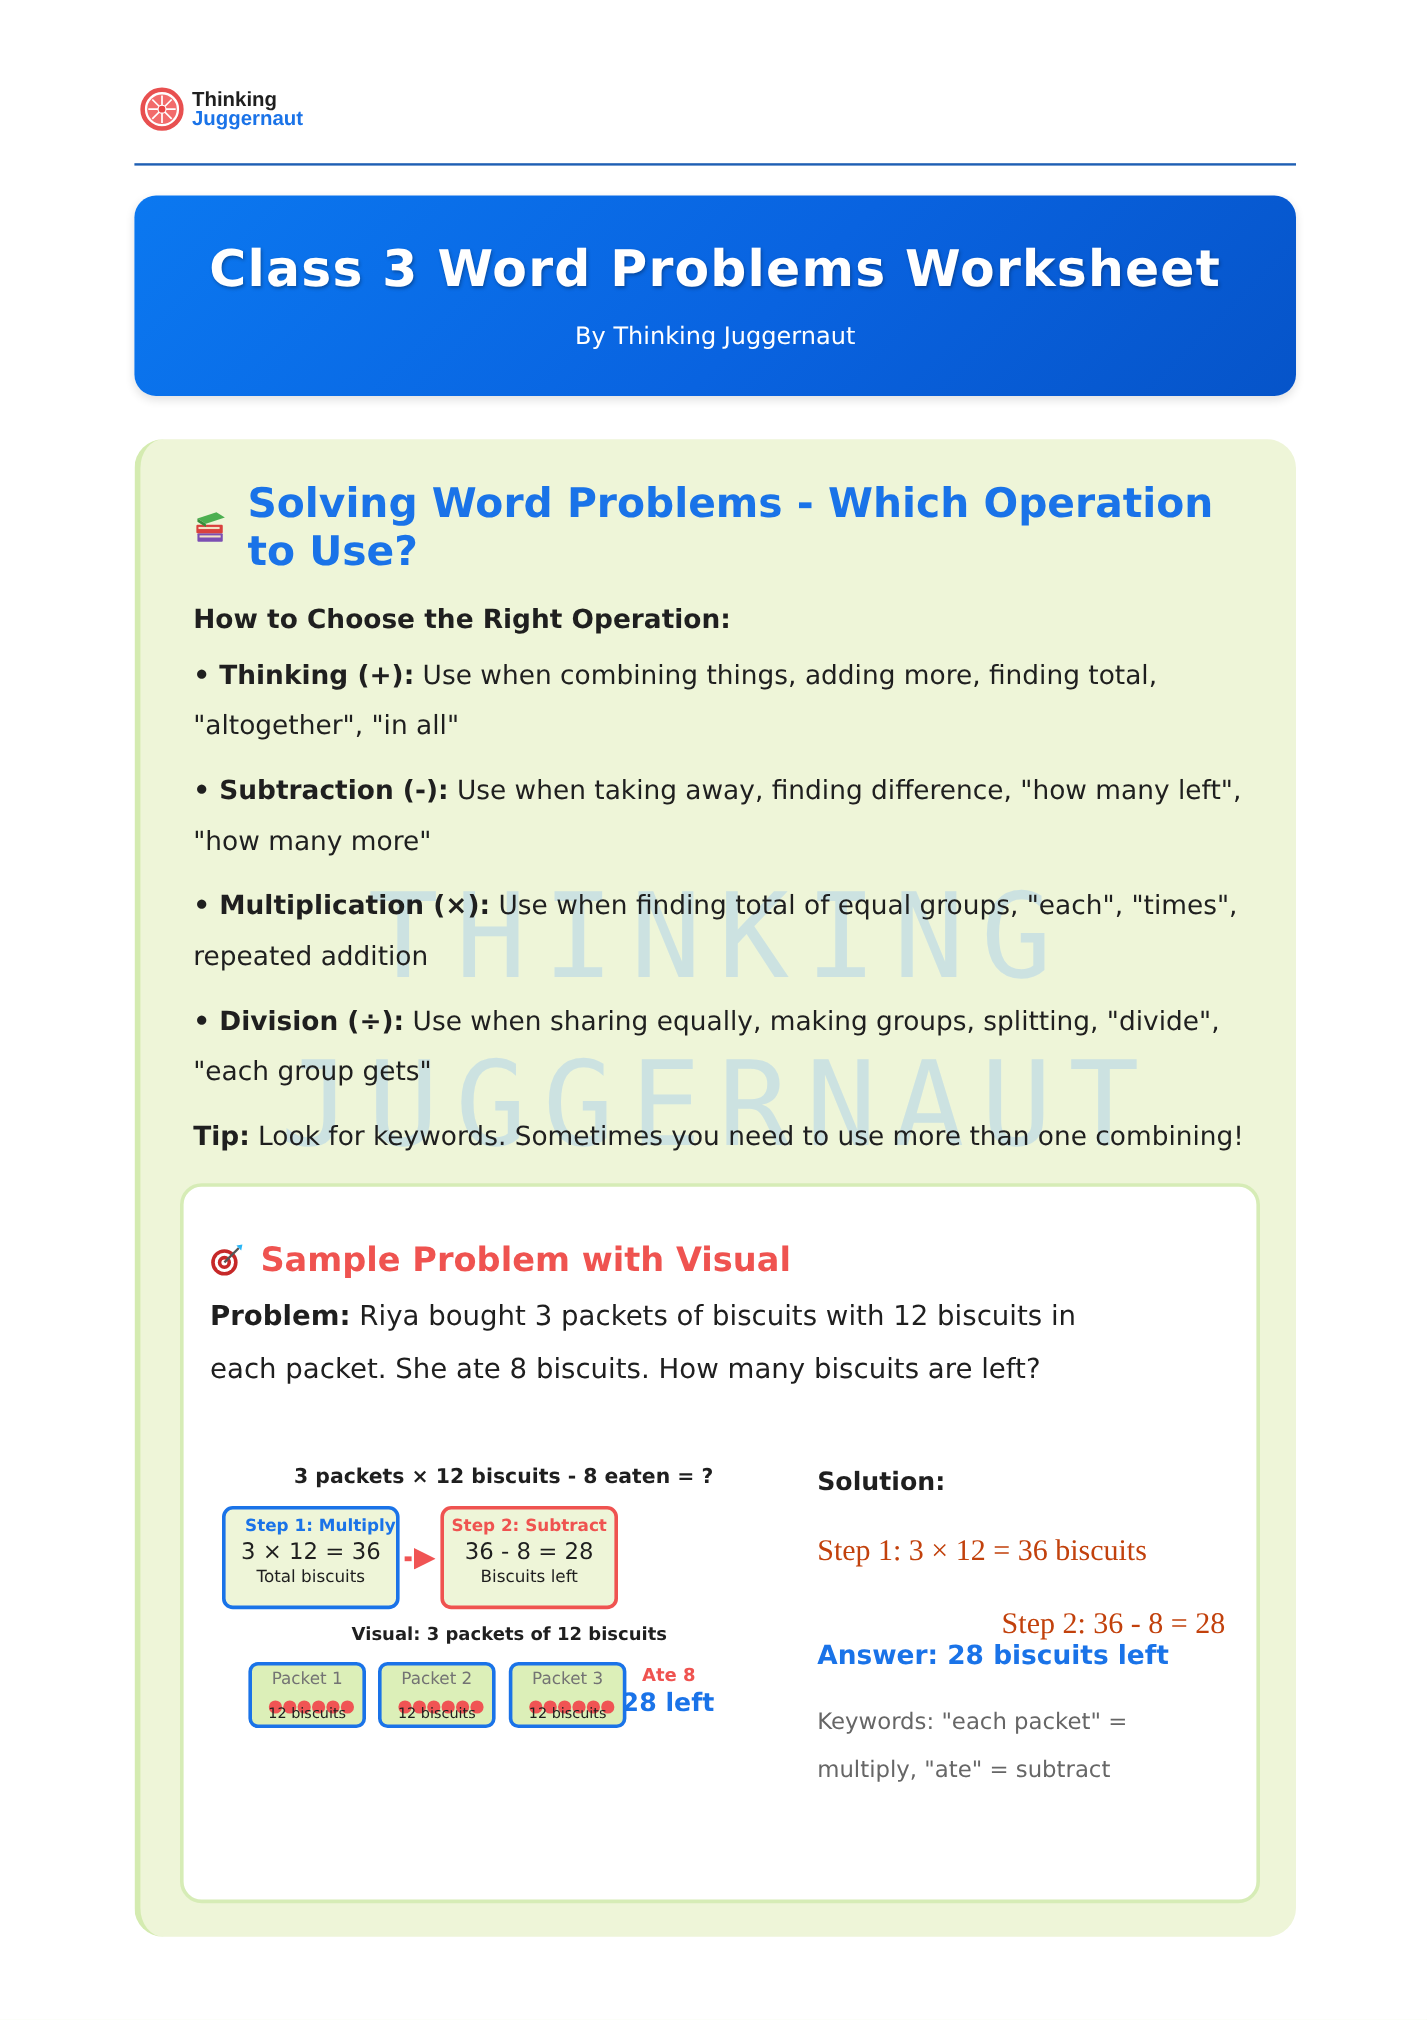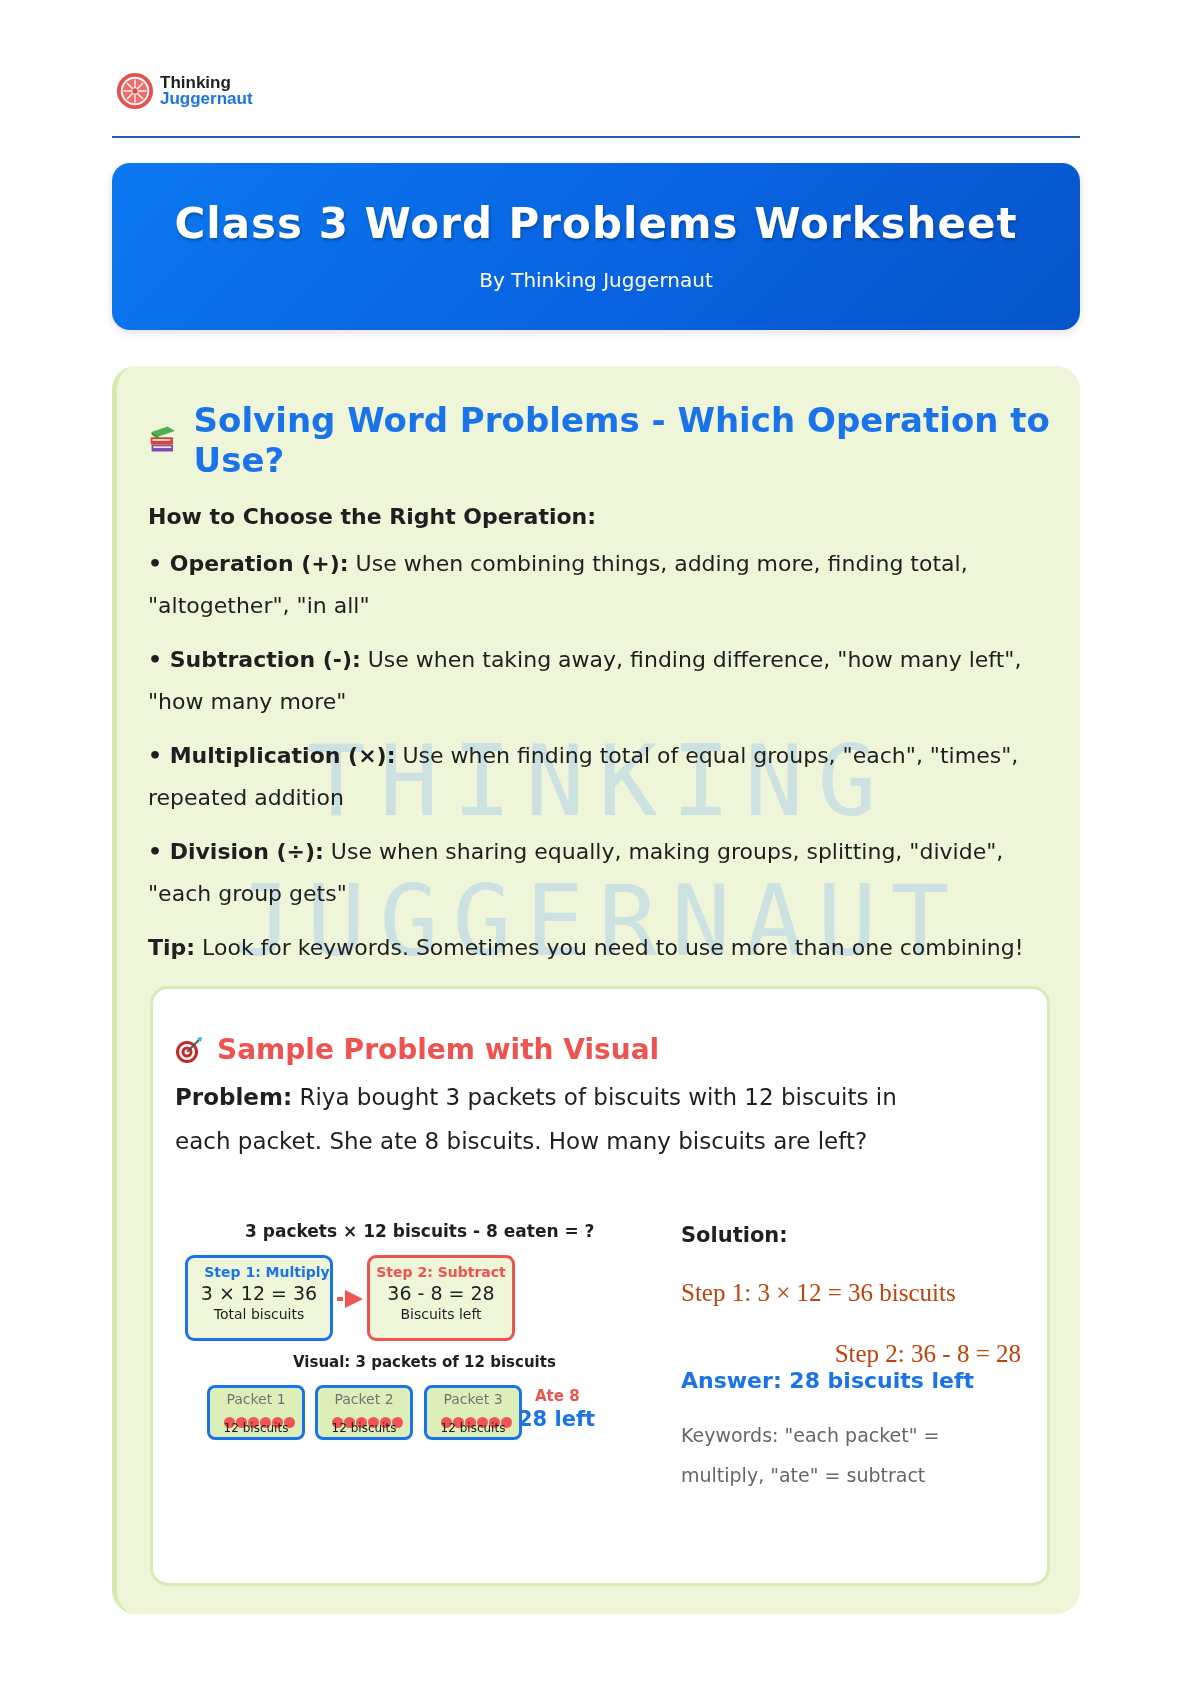--- a/index.html
+++ b/index.html
@@ -17,21 +17,21 @@
   .banner { position: absolute; left: 112px; top: 163px; width: 968px; height: 167px; border-radius: 18px;
             background: linear-gradient(135deg, #0b78f0 0%, #0963e0 55%, #0654c9 100%);
             box-shadow: 0 3px 8px rgba(0,0,0,0.12); text-align: center; color: #fff; }
   .banner-title { margin-top: 36px; font-size: 42px; font-weight: bold; letter-spacing: 1px; text-shadow: 1px 2px 3px rgba(0,0,0,0.3); }
   .banner-sub { margin-top: 20px; font-size: 20px; }
 
   .panel { position: absolute; left: 112px; top: 366px; width: 968px; height: 1248px; border-radius: 24px;
            background: #eef5d8; border-left: 5px solid #d4ebb0; }
   .watermark { position: absolute; left: 0; top: 345px; width: 100%; text-align: center; color: #c9e1e3;
                font-family: "DejaVu Sans Mono", monospace; font-size: 98px; line-height: 140px; letter-spacing: 14px; pointer-events: none; opacity: 0.9; }
-  .panel-content { position: relative; padding: 34px 30px 0 31px; }
+  .panel-content { position: relative; padding: 34px 30px 0 44px; }
   .panel-title { display: flex; align-items: center; font-size: 34px; font-weight: bold; color: #1a73e8; }
   .books-icon { width: 32px; height: 34px; margin-right: 17px; }
   .sub-h { margin-top: 24px; font-size: 22px; font-weight: bold; color: #1f1f1f; }
   .para { font-size: 22px; line-height: 42px; color: #1f1f1f; margin-top: 12px; }
   .para b { font-weight: bold; }
   .para.first { margin-top: 14px; }
 
   .card { position: absolute; left: 33px; top: 620px; width: 900px; height: 600px; background: #fff;
           border-radius: 18px; border: 3px solid #d6ecb6; }
   .card-title { position: absolute; left: 22px; top: 44px; display: flex; align-items: center; font-size: 28px; font-weight: bold; color: #ef5350; }
@@ -104,21 +104,21 @@
         <rect x="4" y="22" width="24" height="8" rx="1" fill="#7b4fb3"></rect>
         <rect x="3" y="14" width="25" height="8" rx="1" fill="#d9413e"></rect>
         <rect x="5" y="16" width="20" height="2" fill="#f3e2c4"></rect>
         <rect x="6" y="24" width="20" height="2" fill="#f3e2c4"></rect>
         <polygon points="4,8 22,2 30,7 12,13" fill="#4caf50"></polygon>
         <polygon points="4,8 12,13 12,16 4,11" fill="#388e3c"></polygon>
       </svg>
       <span>Solving Word Problems - Which Operation to Use?</span>
     </div>
     <div class="sub-h">How to Choose the Right Operation:</div>
-    <div class="para first"><b>• Operation (+):</b><span> Use when combining things, adding more, finding total, "altogether", "in all"</span></div>
+    <div class="para first"><b>• Thinking (+):</b><span> Use when combining things, adding more, finding total, "altogether", "in all"</span></div>
     <div class="para"><b>• Subtraction (-):</b><span> Use when taking away, finding difference, "how many left", "how many more"</span></div>
     <div class="para"><b>• Multiplication (×):</b><span> Use when finding total of equal groups, "each", "times", repeated addition</span></div>
     <div class="para"><b>• Division (÷):</b><span> Use when sharing equally, making groups, splitting, "divide", "each group gets"</span></div>
     <div class="para"><b>Tip:</b><span> Look for keywords. Sometimes you need to use more than one combining!</span></div>
   </div>
 
   <div class="card">
     <div class="card-title">
       <svg class="target-icon" viewBox="0 0 28 28">
         <circle cx="12" cy="16" r="11" fill="#c62828"></circle>

